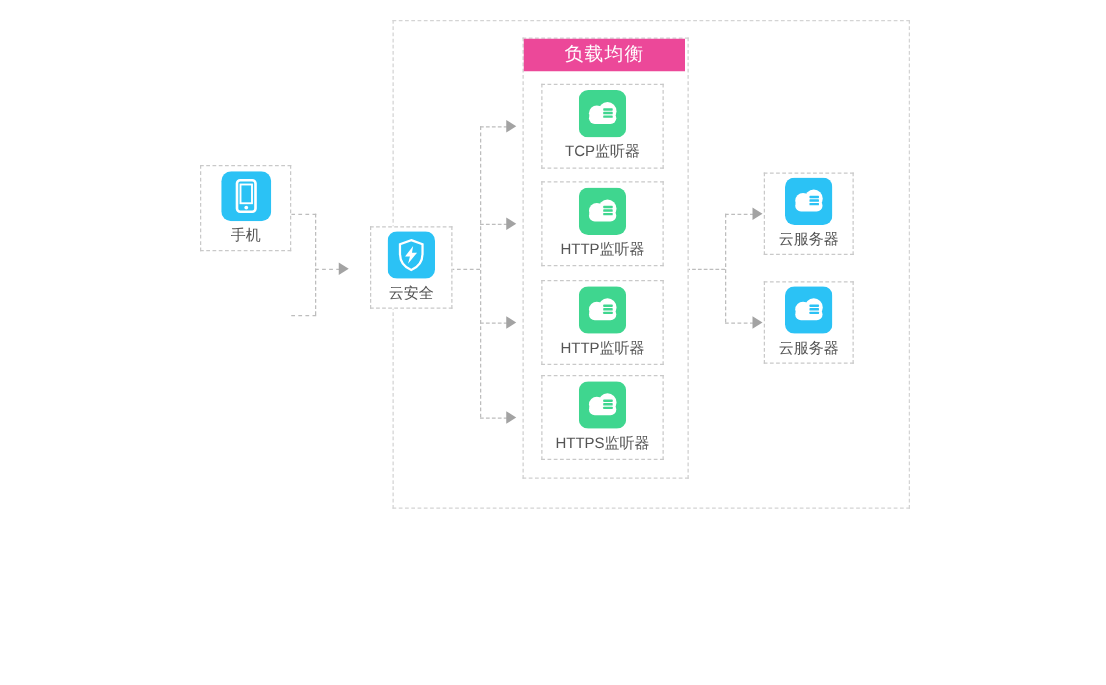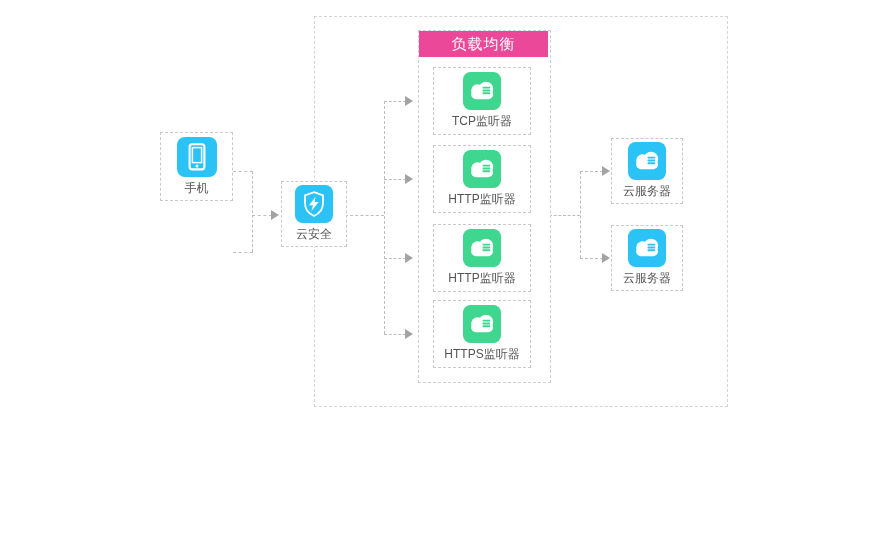--- a/index.html
+++ b/index.html
@@ -103,21 +103,21 @@
   <div class="group-box"></div>
   <div class="header-bar">负载均衡</div>
 
   <div class="node" style="left:160px;top:132px;width:73px;height:69px">
     <svg class="icon blue" width="40" height="40">
         <use href="#sym-phone"></use>
       </svg>
     <span class="label">手机</span>
   </div>
 
-  <div class="node" style="left:281px;top:181px;width:66px;height:66px">
+  <div class="node" style="left:296px;top:181px;width:66px;height:66px">
     <svg class="icon blue" width="38" height="38">
         <use href="#sym-shield"></use>
       </svg>
     <span class="label">云安全</span>
   </div>
 
   <div class="node" style="left:433px;top:67px;width:98px;height:68px">
     <svg class="icon green" width="38" height="38">
         <use href="#sym-cloud"></use>
       </svg>

